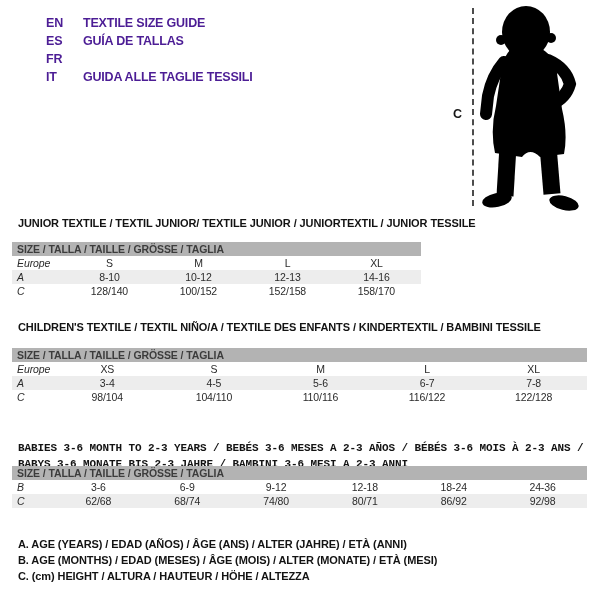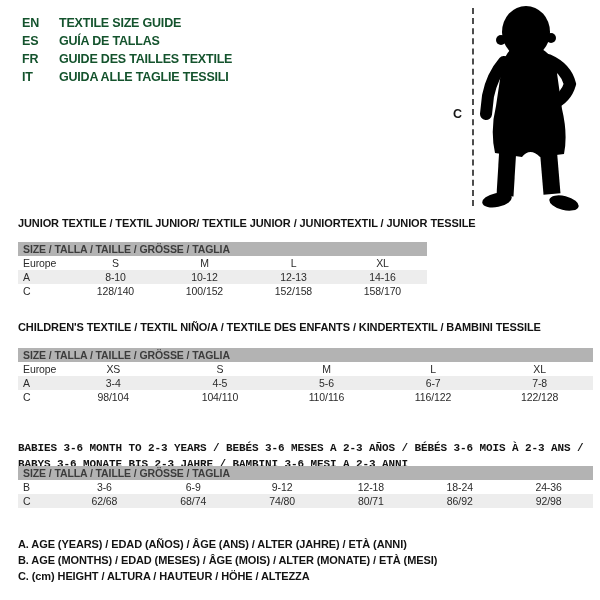--- a/index.html
+++ b/index.html
@@ -5,53 +5,53 @@
   * { margin:0; padding:0; box-sizing:border-box; }
   html,body { background:#fff; }
   .page {
     position:relative; width:600px; height:600px; background:#ffffff;
     font-family:"Liberation Sans", sans-serif; overflow:hidden; color:#1a1a1a;
   }
 
   
   .lang-list { position:absolute; left:22px; top:14px; }
   .lang-row { display:flex; height:18px; align-items:center;
-    font-weight:bold; font-size:12.5px; letter-spacing:-0.2px; color:#14532d; }
+    font-weight:bold; font-size:12.5px; letter-spacing:-0.2px; color:#4c1d95;margin-left:24px; }
   .lang-code { width:37px; }
 
   
   .height-line { position:absolute; left:472px; top:8px; height:198px; width:0;
     border-left:2px dashed #4c4c4c; }
   .height-label { position:absolute; left:453px; top:107px;
     font-weight:bold; font-size:12.5px; color:#161616; }
   .toddler { position:absolute; left:478px; top:4px; }
 
   
   .section-title { position:absolute; left:18px; font-weight:bold; font-size:11px;
     color:#131313; letter-spacing:-0.1px; white-space:nowrap; line-height:12px; }
   #junior-title { top:217px; }
   #children-title { top:321px; }
   #babies-title { top:440px; line-height:16px;font-family:Liberation Mono, monospace; }
 
   
-  .size-table { position:absolute; left:18px; }
+  .size-table { position:absolute; left:12px; }
   #junior-table { top:242px; width:409px; }
   #children-table { top:348px; width:575px; }
   #babies-table { top:466px; width:575px; }
 
   .size-head { height:14px; background:#b3b3b3; color:#3c3c3c; font-weight:bold;
     font-size:10.5px; display:flex; align-items:center; padding-left:5px;
     letter-spacing:-0.1px; }
   .t-row { display:grid; height:14px; align-items:center; font-size:10.5px;
     color:#2b2b2b; letter-spacing:-0.1px; }
   .t-row.shaded { background:#ededed; }
   #junior-table .t-row { grid-template-columns:53px repeat(4,1fr); }
   #children-table .t-row { grid-template-columns:42px repeat(5,1fr); }
   #babies-table .t-row { grid-template-columns:42px repeat(6,1fr); }
-  .cell.lbl { padding-left:5px; text-align:left; }
+  .cell.lbl { padding-left:5px; text-align:left;font-style:italic; }
   .cell.val { text-align:center; }
 
   
   .notes { position:absolute; left:18px; top:536px; }
   .note-line { height:16px; line-height:16px; font-weight:bold; font-size:11px;
     color:#131313; letter-spacing:-0.1px; white-space:nowrap; }
 </style>
 </head>
 <body>
 
@@ -61,21 +61,20 @@
     <div class="lang-row">
       <span class="lang-code">EN</span>
       <span class="lang-label">TEXTILE SIZE GUIDE</span>
     </div>
     <div class="lang-row">
       <span class="lang-code">ES</span>
       <span class="lang-label">GUÍA DE TALLAS</span>
     </div>
     <div class="lang-row">
       <span class="lang-code">FR</span>
-      <span class="lang-label">GUIDE DES TAILLES TEXTILE</span>
     </div>
     <div class="lang-row">
       <span class="lang-code">IT</span>
       <span class="lang-label">GUIDA ALLE TAGLIE TESSILI</span>
     </div>
   </div>
 
   <div class="height-line"></div>
   <div class="height-label">C</div>
   <svg class="toddler" width="110" height="208" viewBox="0 0 110 208" aria-hidden="true">

